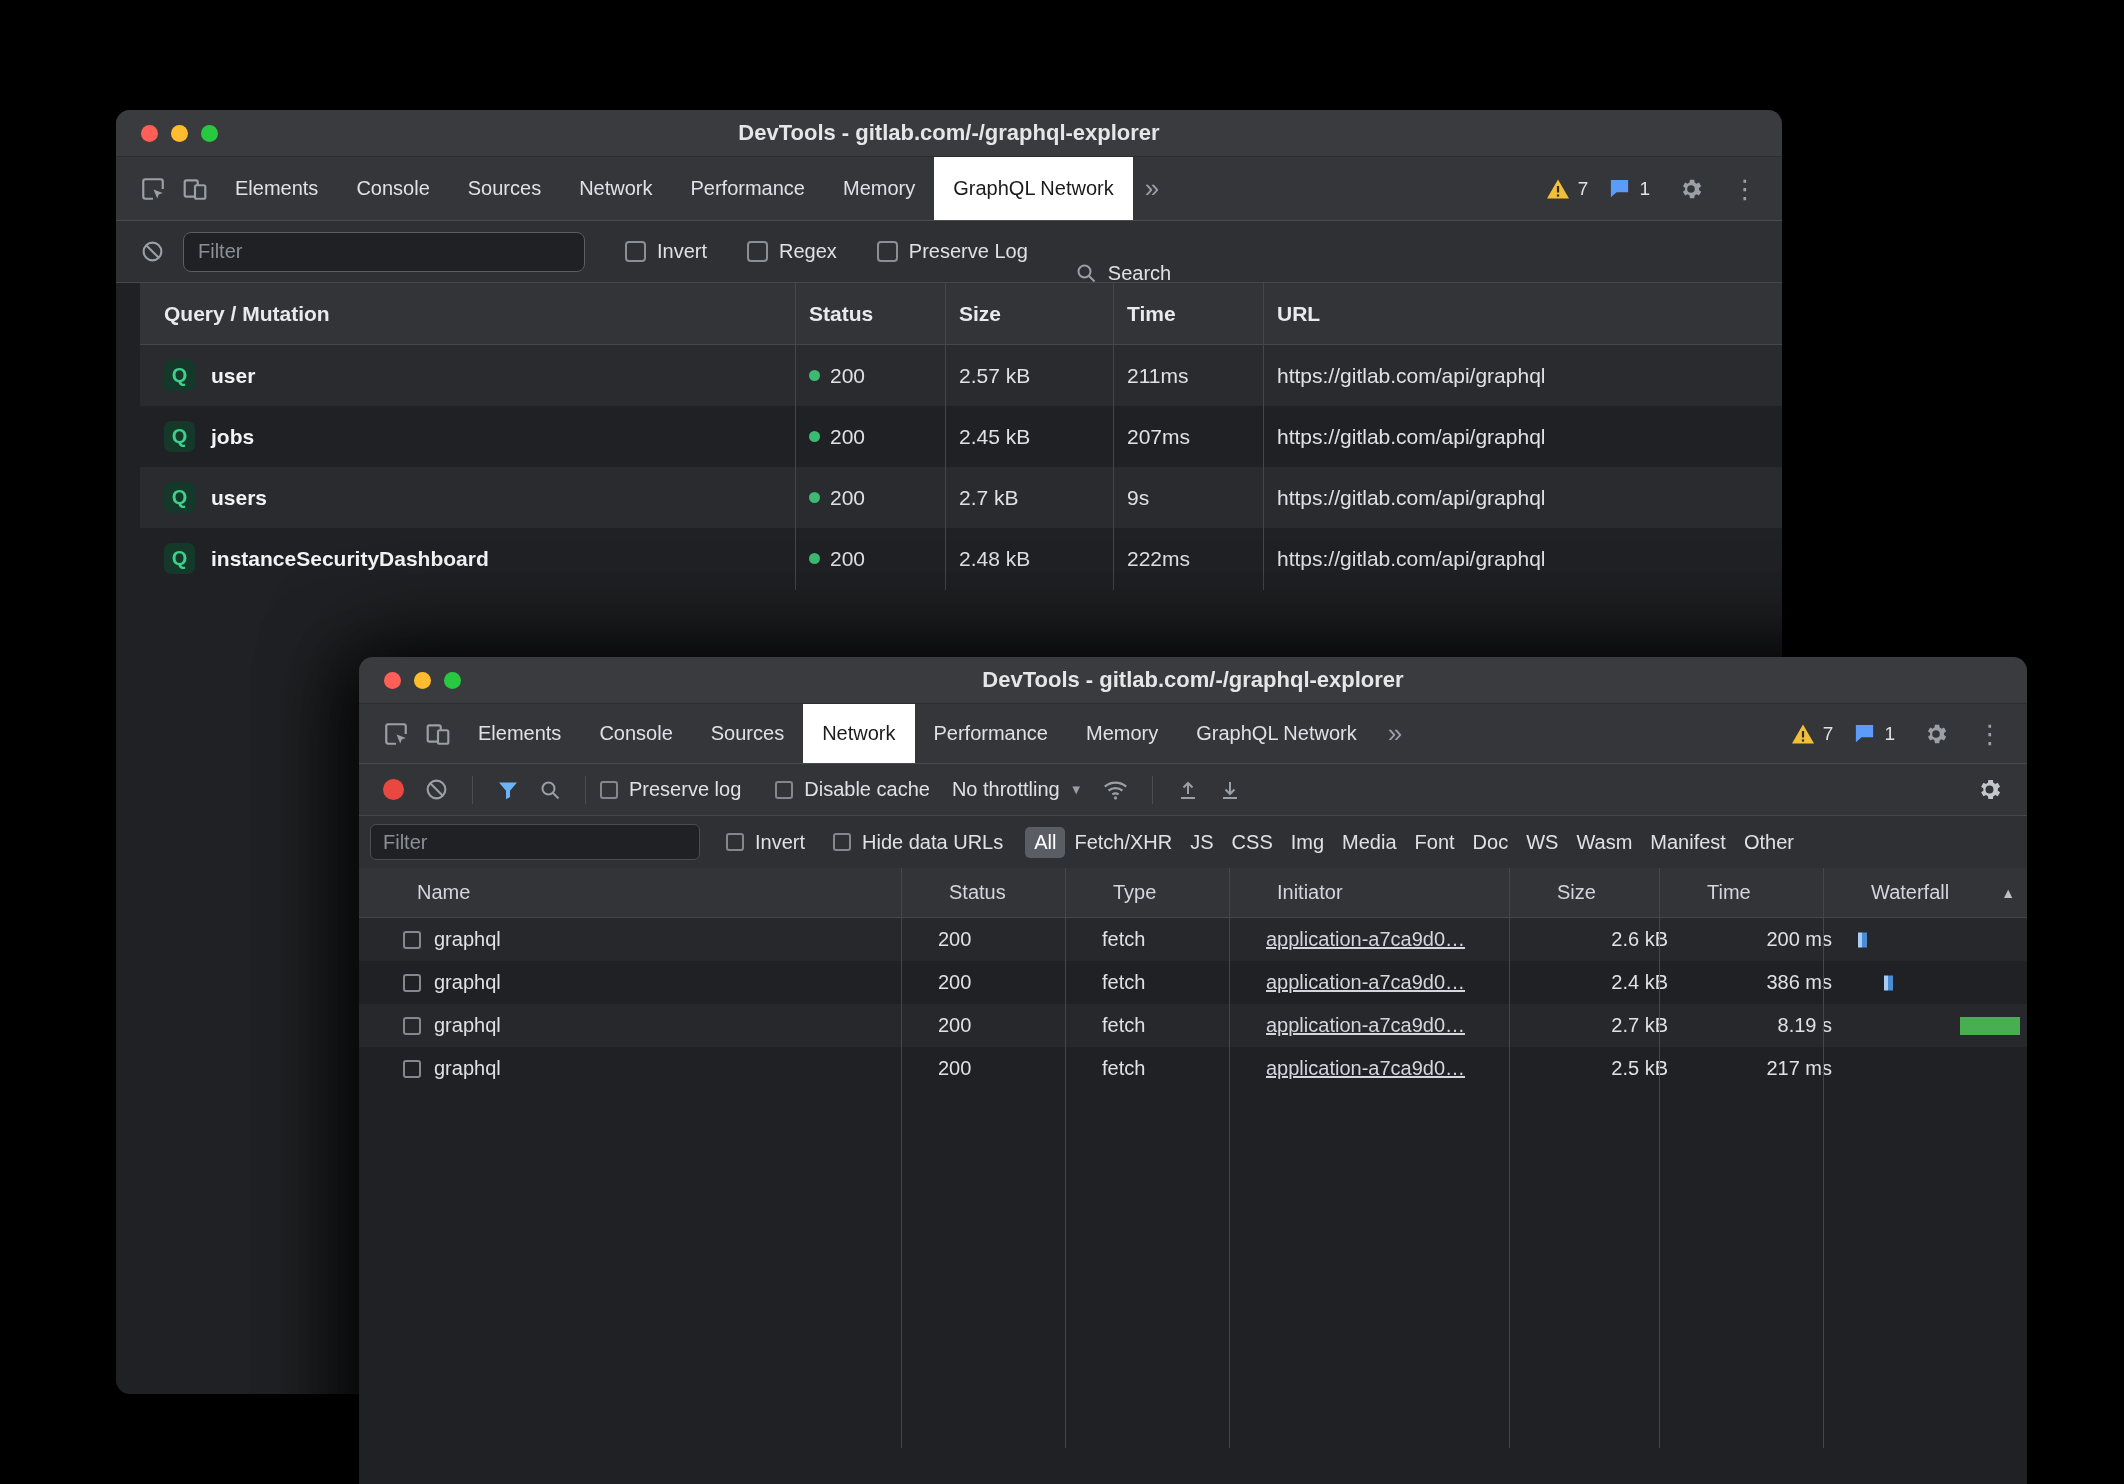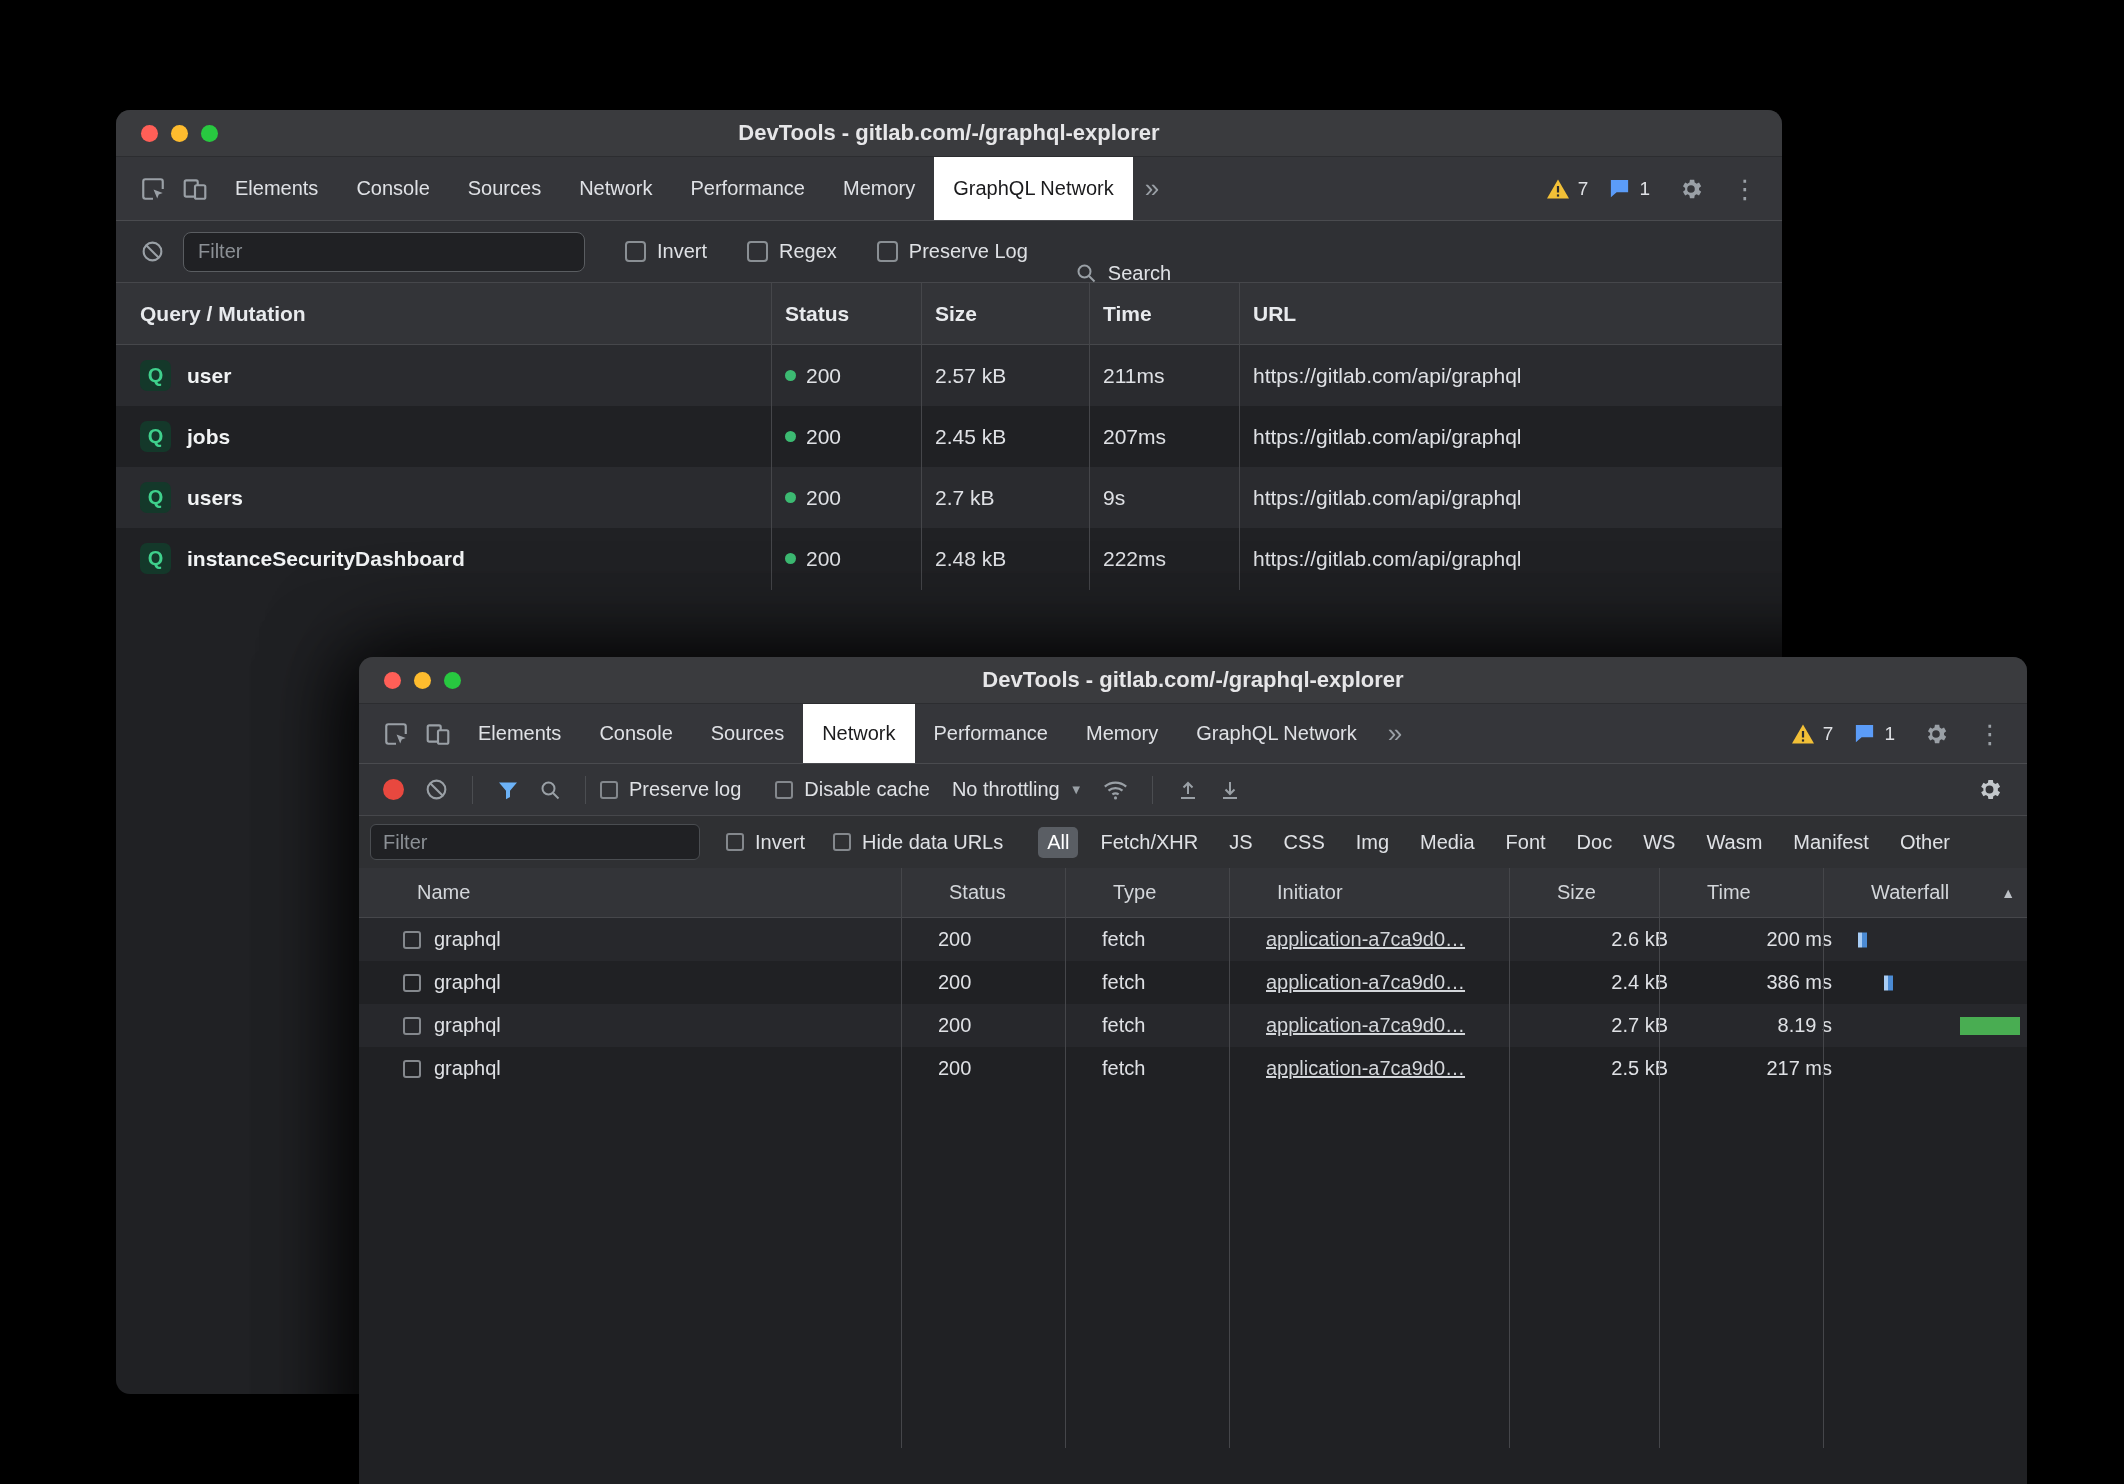--- a/index.html
+++ b/index.html
@@ -36,21 +36,21 @@
               display:flex; align-items:center; padding:0 24px; }
   .filter-input1 { width:402px; height:40px; margin-left:18px; background:#202124;
                    border:1px solid #5a5d61; border-radius:8px; padding:0 14px;
                    color:#dfe1e5; font-size:20px; outline:none;
                    font-family:"Liberation Sans","DejaVu Sans",sans-serif; }
   input::placeholder { color:#8b9095; }
   .cbg { display:flex; align-items:center; gap:11px; font-size:20px; white-space:nowrap; cursor:default; }
   .cb { width:21px; height:21px; border:2px solid #8a8f94; border-radius:4px; flex:none; }
   .searchgrp { display:flex; align-items:center; gap:10px; margin-left:46px; font-size:20px;margin-top:43px; }
 
-  .qtable { position:relative; height:307px; }
+  .qtable { position:relative; height:307px;margin-left:24px; }
   .qhead { display:flex; align-items:center; height:62px; background:#333438;
            border-bottom:1px solid #46474b; font-weight:bold; font-size:21px; color:#e8eaed; }
   .qrow { display:flex; align-items:center; height:61px; font-size:21px; }
   .qrow.odd { background:#2a2b2f; } .qrow.even { background:#202124; }
   .c-qm { width:655px; padding-left:24px; display:flex; align-items:center; }
   .c-st { width:150px; padding-left:14px; display:flex; align-items:center; }
   .c-sz { width:168px; padding-left:14px; display:flex; align-items:center; }
   .c-tm { width:150px; padding-left:14px; display:flex; align-items:center; }
   .c-url { flex:1; padding-left:14px; display:flex; align-items:center; overflow:hidden; white-space:nowrap; }
   .qbadge { width:31px; height:31px; border-radius:7px; background:#14382a; color:#3fd08c;
@@ -67,21 +67,21 @@
   .vsep { width:1px; height:28px; background:#4b4d51; margin:0 14px; flex:none; }
   .nicon { display:flex; align-items:center; margin:0 9px; }
   .throttle { display:flex; align-items:center; gap:10px; font-size:20px; margin:0 10px; white-space:nowrap; }
   .dd-arrow { font-size:13px; color:#9aa0a6; }
 
   .filterbar { height:52px; background:#2f3033; display:flex; align-items:center; padding:0 11px; }
   .filter-input2 { width:330px; height:36px; background:#202124; border:1px solid #4a4d51;
                    border-radius:6px; padding:0 12px; color:#dfe1e5; font-size:20px; outline:none;
                    font-family:"Liberation Sans","DejaVu Sans",sans-serif; }
   .chips { display:flex; align-items:center; margin-left:22px; }
-  .chip { padding:4px 9px; margin-left:13px; font-size:20px; color:#dfe1e5; border-radius:5px; white-space:nowrap; }
+  .chip { padding:4px 9px; margin-left:0; font-size:20px; color:#dfe1e5; border-radius:5px; white-space:nowrap; }
   .chip.selected { background:#5a5e64; color:#ffffff; }
   .optionsbar { height:49px; background:#2f3033; border-bottom:1px solid #46474b;
                 display:flex; align-items:center; gap:38px; padding:0 19px; }
   .cb2 { width:18px; height:18px; border:2px solid #84888d; border-radius:3px; flex:none; }
 
   .nettable { position:relative; height:580px; background:#202124; overflow:hidden; }
   .nhead { display:flex; align-items:center; height:50px; background:#333438;
            border-bottom:1px solid #46474b; font-size:20px; color:#d3d6da;padding-left:36px; }
   .nrow { display:flex; align-items:center; height:43px; font-size:20px;padding-left:25px; }
   .nrow.odd { background:#27282c; } .nrow.even { background:#202124; }

